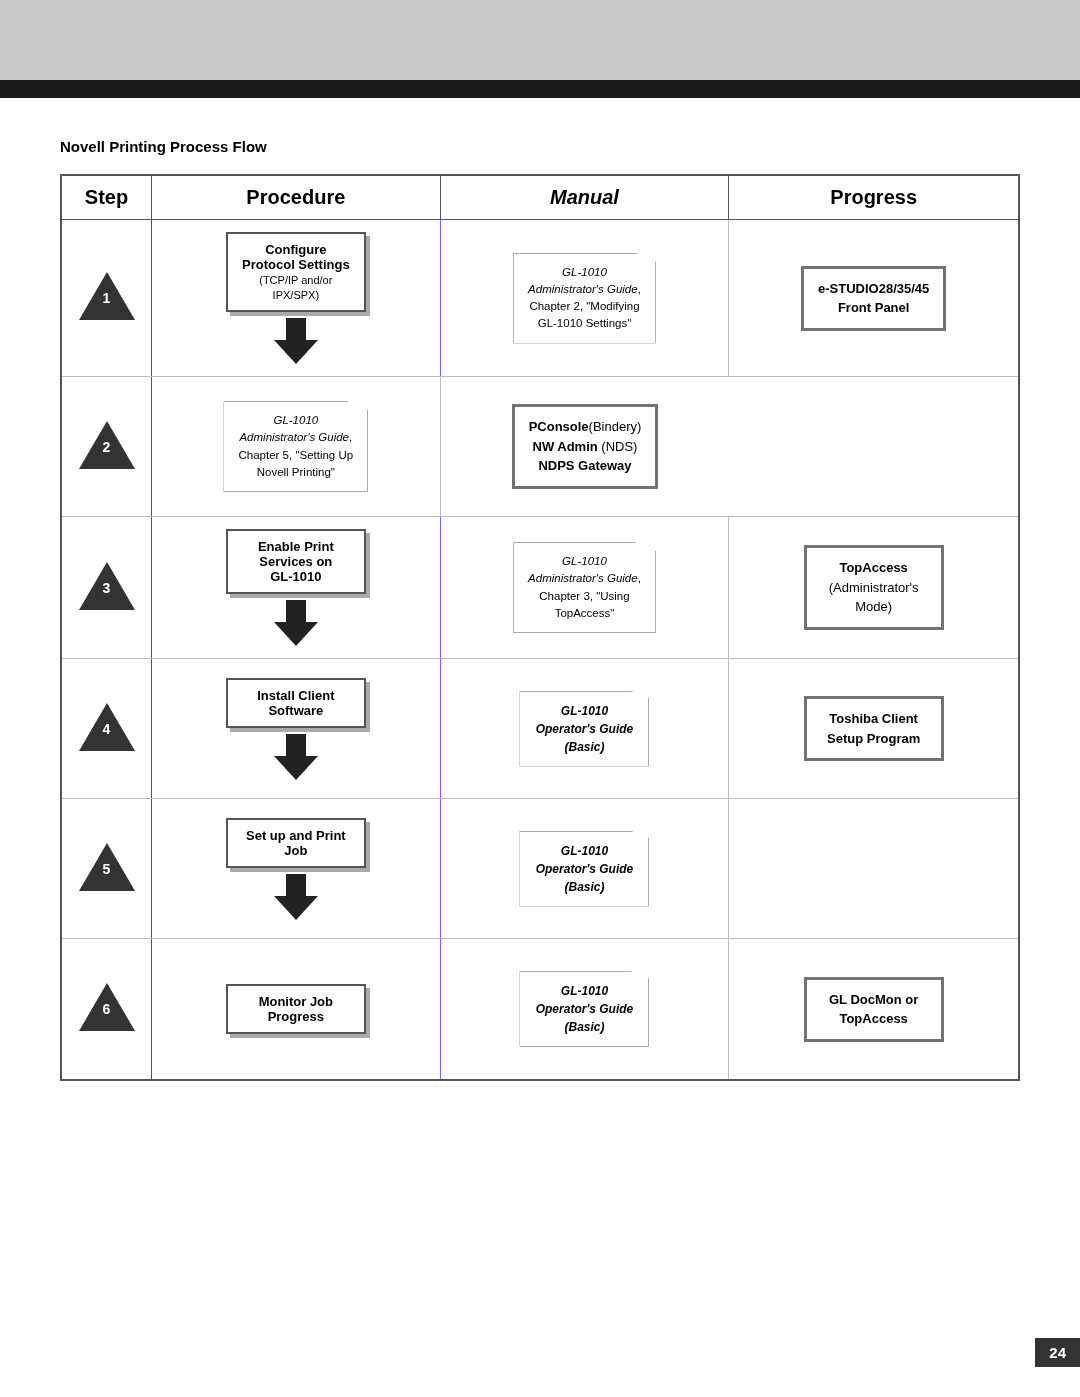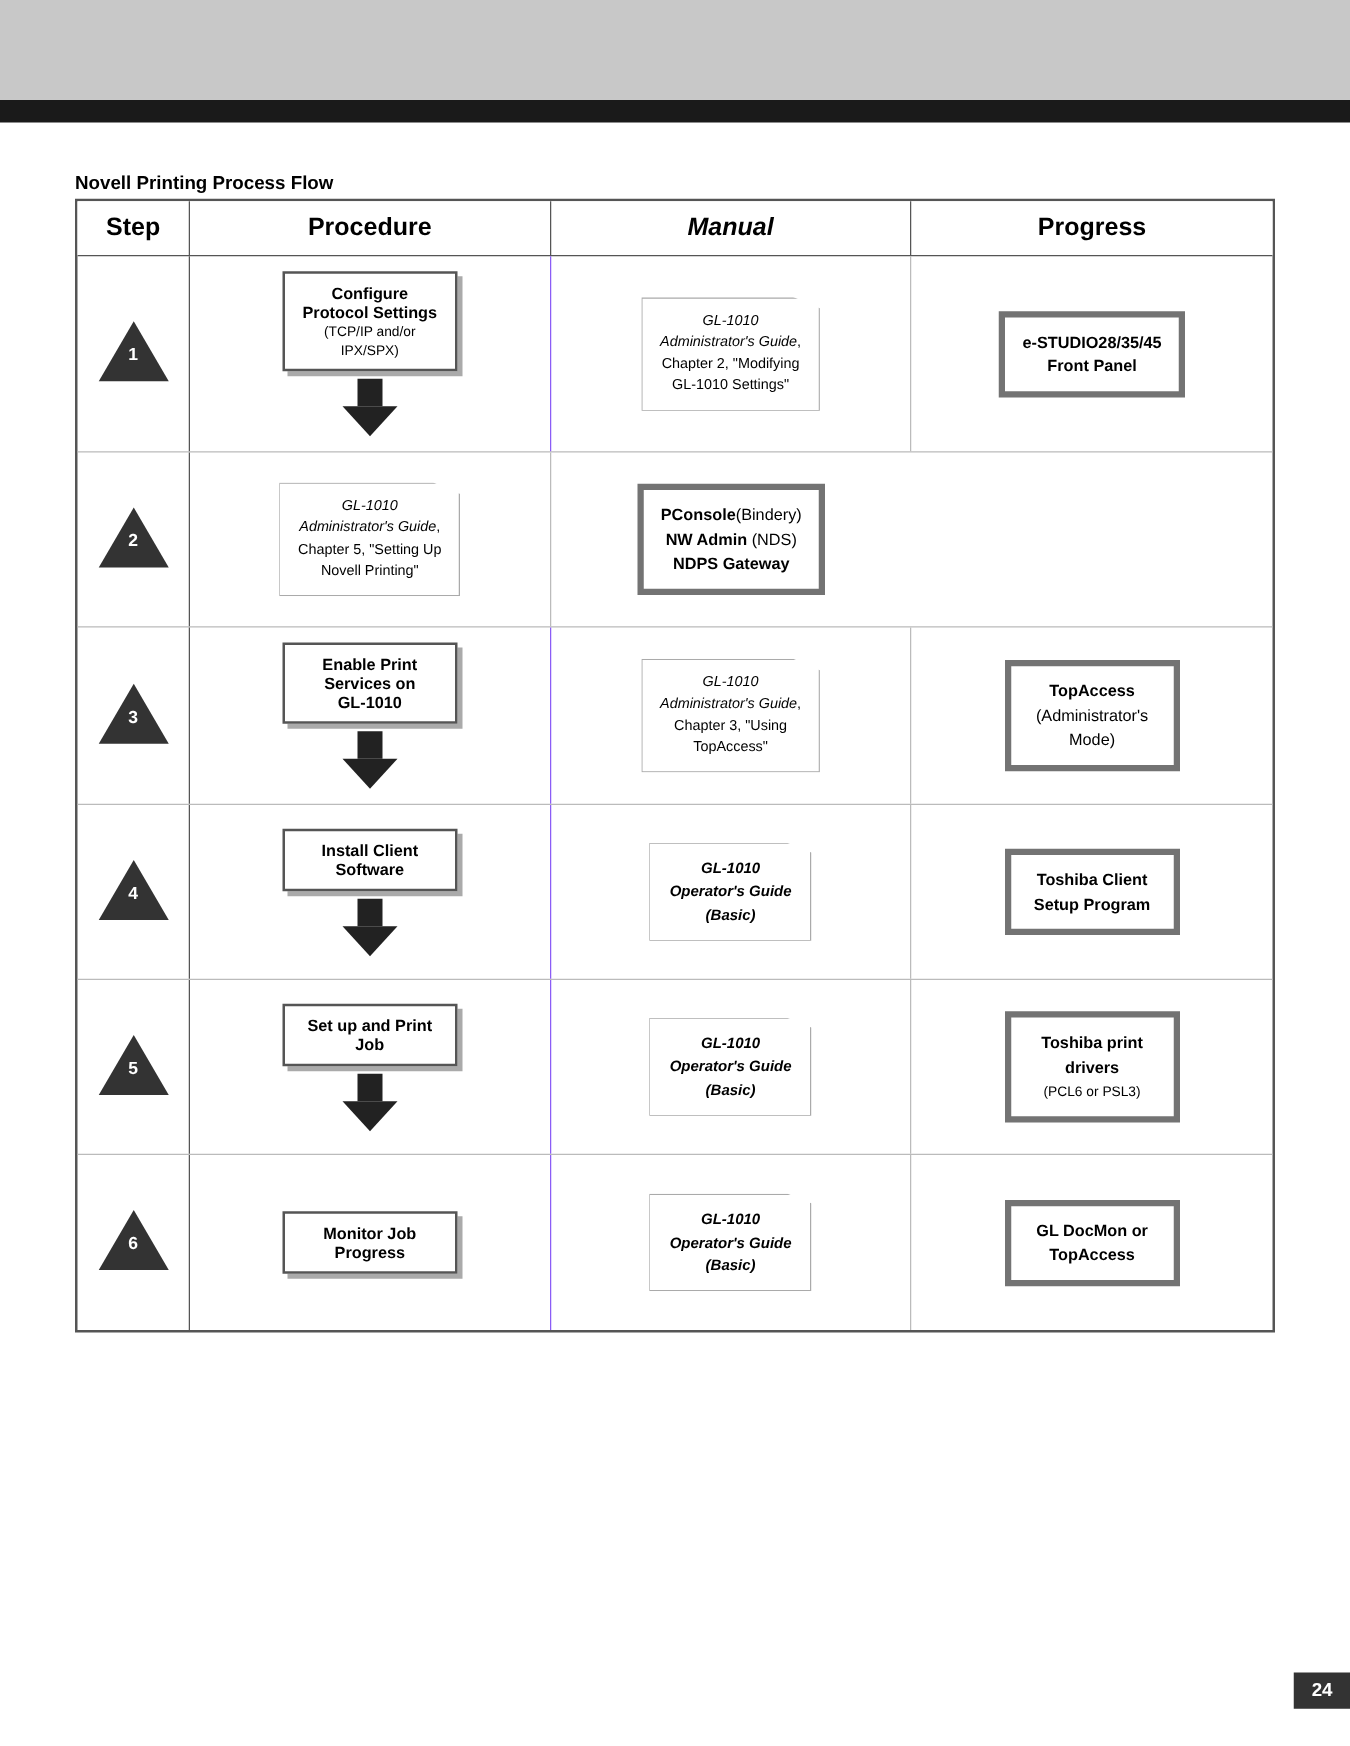--- a/index.html
+++ b/index.html
@@ -26,21 +26,21 @@
     }
 
     
     .page-content {
       padding: 40px 60px 40px 60px;
     }
 
     .section-title {
       font-size: 15px;
       font-weight: bold;
-      margin-bottom: 4px;
+      margin-bottom: 19px;
     }
 
     
     .flow-container {
       border: 2px solid #555;
       width: 100%;
       background: #fff;
     }
 
     
@@ -172,21 +172,21 @@
       display: flex;
       flex-direction: column;
       align-items: center;
       justify-content: center;
       padding: 12px 10px;
       height: 100%;
       text-align: center;
     }
 
     .utility-box {
-      border: 5px solid #737373;
+      border: 3px solid #737373;
       padding: 10px 14px;
       text-align: center;
       font-size: 13px;
       min-width: 140px;
       line-height: 1.5;
     }
 
     
     .page-number-area {
       position: absolute;
@@ -402,25 +402,20 @@
           </div>
         </div>
       </div>
       <div class="manual-cell">
         <div class="manual-notch">
           <span style="font-size:12px; line-height:1.5;">
             <strong><em>GL-1010<br>Operator's Guide<br>(Basic)</em></strong>
           </span>
         </div>
       </div>
-      <div class="utility-cell">
-        <div class="utility-box">
-          <span style="font-size:13px;"><strong>Toshiba print<br>drivers</strong><br><span style="font-size:11px; font-weight:normal;">(PCL6 or PSL3)</span></span>
-        </div>
-      </div>
     </div>
 
     <div class="flow-row" style="min-height:140px; border-bottom:none;">
       <div class="step-cell">
         <div class="step-triangle">
           <span class="step-triangle-num">6</span>
         </div>
       </div>
       <div class="procedure-cell">
         <div class="proc-box-wrap">

